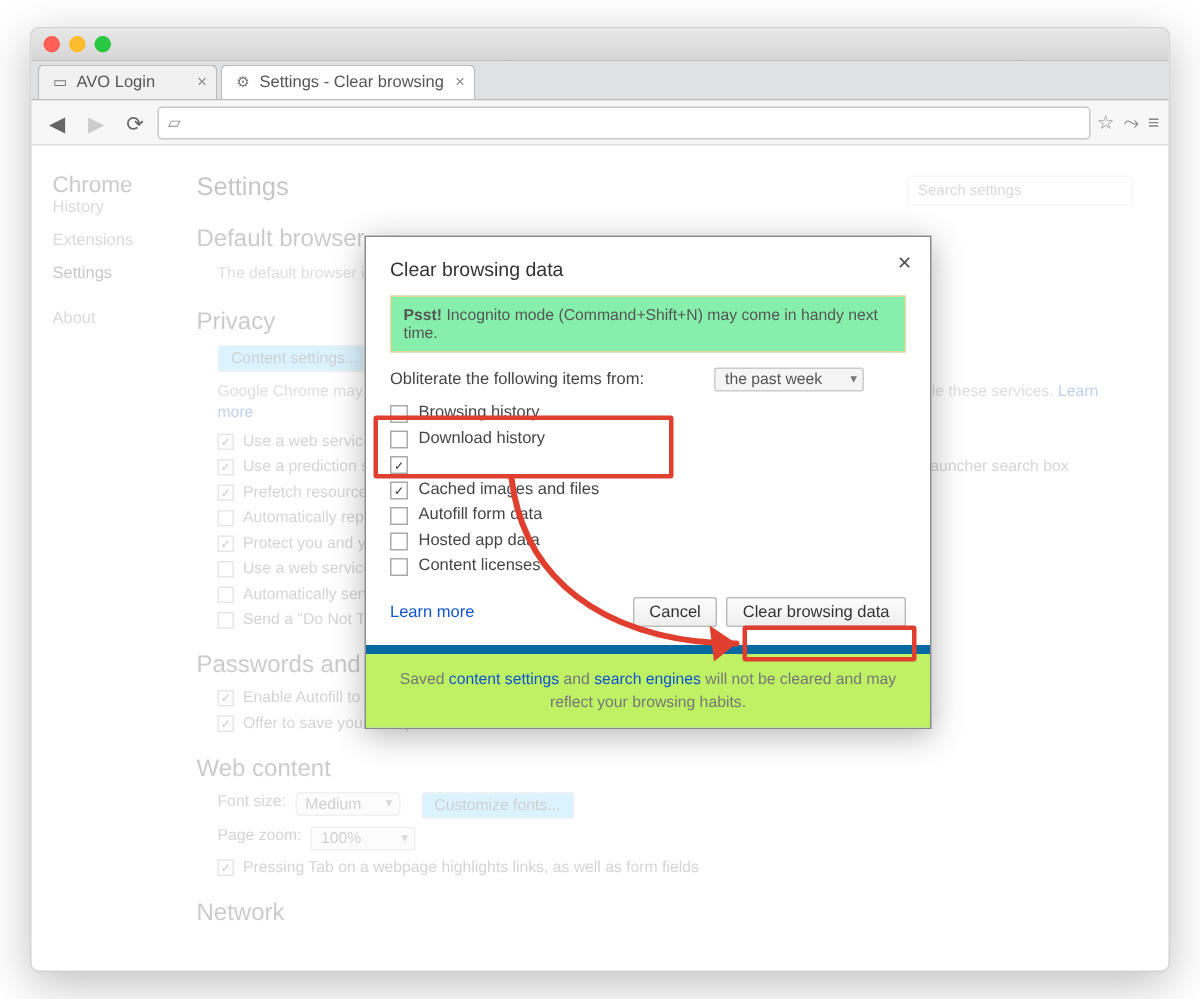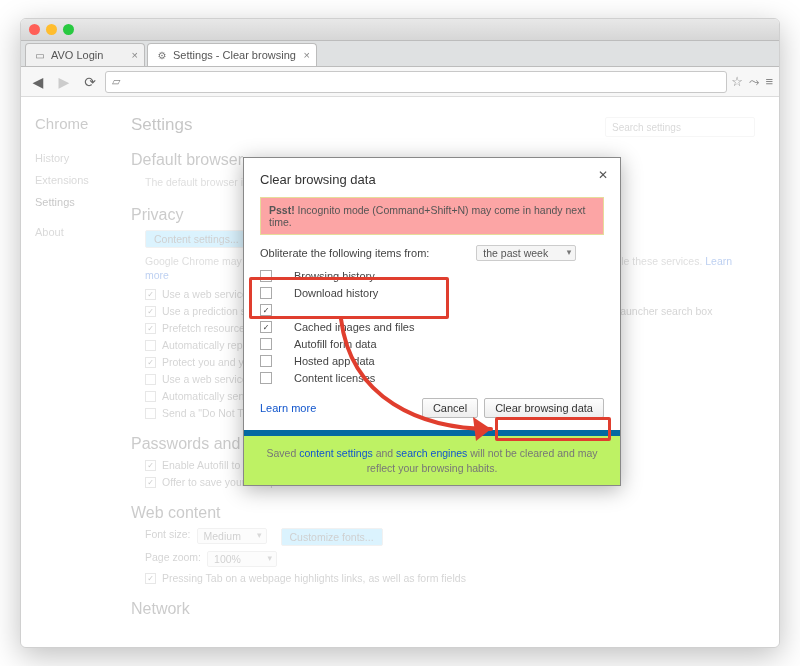--- a/index.html
+++ b/index.html
@@ -19,21 +19,21 @@
 .tab .fav { width: 12px; height: 12px; margin-right: 5px; display: inline-flex; align-items: center; justify-content: center; font-size: 10px; color: #777; }
 
 .toolbar { height: 30px; background: #f7f7f7; border-bottom: 1px solid #dcdcdc; display: flex; align-items: center; padding: 0 6px; gap: 4px; }
 .navbtn { width: 22px; height: 22px; display: flex; align-items: center; justify-content: center; color: #666; font-size: 14px; }
 .omni { flex: 1; height: 22px; border: 1px solid #c8c8c8; border-radius: 3px; background: #fff; display: flex; align-items: center; padding: 0 6px; font-size: 12px; color: #333; }
 .omni .page-icon { margin-right: 6px; color: #888; font-size: 11px; }
 .ticons { display: flex; gap: 6px; color: #888; font-size: 13px; }
 
 .content { display: flex; height: calc(100% - 78px); position: relative; }
 .sidebar { width: 100px; padding: 18px 0 0 14px; font-size: 12px; }
-.brand { font-size: 15px; color: #444; margin-bottom: 20px; font-weight: 400; }
+.brand { font-size: 15px; color: #444; font-weight: 400; }
 .navitem { color: #777; margin-bottom: 10px; font-size: 11px; }
 .navitem.active { color: #333; font-weight: 500; }
 
 .main { flex: 1; padding: 18px 24px 0 10px; font-size: 11px; color: #666; overflow: hidden; position: relative; }
 .pagetitle { font-size: 17px; color: #333; margin-bottom: 6px; }
 .search { float: right; width: 150px; height: 20px; border: 1px solid #ddd; border-radius: 2px; font-size: 10px; color: #aaa; padding: 2px 6px; margin-top: -24px; }
 .section { margin-top: 16px; }
 .sechead { font-size: 16px; color: #444; margin-bottom: 6px; }
 .indent { margin-left: 14px; }
 .desc { color: #888; font-size: 10.5px; line-height: 1.4; }
@@ -42,25 +42,25 @@
 .cb-row { display: flex; align-items: flex-start; gap: 6px; margin: 5px 0; color: #666; font-size: 10.5px; }
 .cb { width: 11px; height: 11px; border: 1px solid #aaa; background: #fff; display: inline-flex; align-items: center; justify-content: center; font-size: 8px; color: #333; margin-top: 1px; }
 .sel { border: 1px solid #ccc; background: #f5f5f5; padding: 1px 14px 1px 6px; font-size: 10.5px; color: #555; border-radius: 2px; position: relative; display: inline-block; min-width: 70px; }
 .sel::after { content: "▾"; position: absolute; right: 4px; font-size: 9px; color: #777; }
 
 .overlay { position: absolute; inset: 0; background: rgba(255,255,255,0.72); z-index: 5; }
 
 .dialog { position: absolute; top: 138px; left: 222px; width: 378px; background: #fff; border: 1px solid #888; box-shadow: 0 4px 20px rgba(0,0,0,0.3); z-index: 10; padding: 14px 16px 12px 16px; font-size: 11px; color: #444; }
 .dlg-title { font-size: 13px; color: #333; margin-bottom: 10px; }
 .dlg-close { position: absolute; top: 10px; right: 12px; font-size: 12px; color: #555; cursor: pointer; }
-.tip { background: #fca5a5; border: 1px solid #e6dc9a; padding: 6px 8px; font-size: 10.5px; color: #555; margin-bottom: 10px; }
+.tip { background: #86efac; border: 1px solid #e6dc9a; padding: 6px 8px; font-size: 10.5px; color: #555; margin-bottom: 10px; }
 .tip b { font-weight: 600; }
 .from-row { font-size: 11px; color: #444; margin-bottom: 8px; display: flex; align-items: center; gap: 6px; }
 .from-row .sel { min-width: 100px; margin-left: 41px; }
-.opt { display: flex; align-items: center; gap: 22px; margin: 4px 0; font-size: 11px; color: #444; }
+.opt { display: flex; gap: 7px; margin: 4px 0; font-size: 11px; color: #444; }
 .opt .cb { width: 12px; height: 12px; }
 .dlg-foot { display: flex; align-items: center; margin-top: 14px; }
 .learn { color: #1155cc; font-size: 11px; }
 .foot-btns { margin-left: auto; display: flex; gap: 6px; }
 .btn { border: 1px solid #bbb; background: linear-gradient(#fdfdfd,#eee); padding: 3px 10px; font-size: 11px; color: #333; border-radius: 2px; }
 .note { border-top: 6px solid #0369a1; margin: 12px -16px -12px -16px; padding: 10px 16px; font-size: 10.5px; color: #777; background: #bef264; line-height: 1.4; text-align: center; }
 
 .anno-box { position: absolute; border: 3px solid #e03e2e; border-radius: 2px; z-index: 20; pointer-events: none; }
 .anno1 { top: 258px; left: 228px; width: 200px; height: 42px; }
 .anno2 { top: 398px; left: 474px; width: 116px; height: 24px; }

